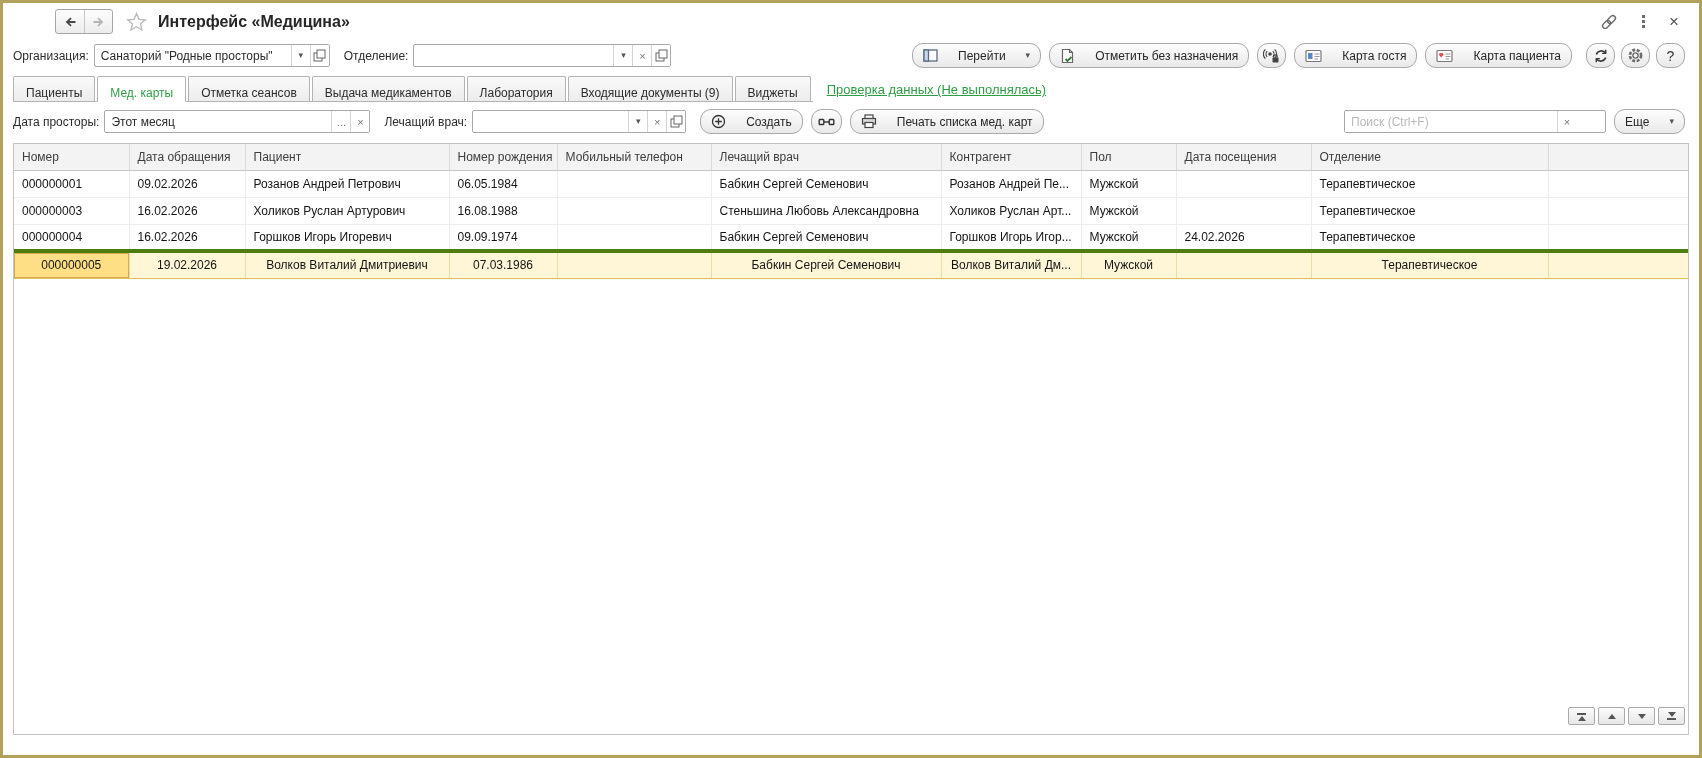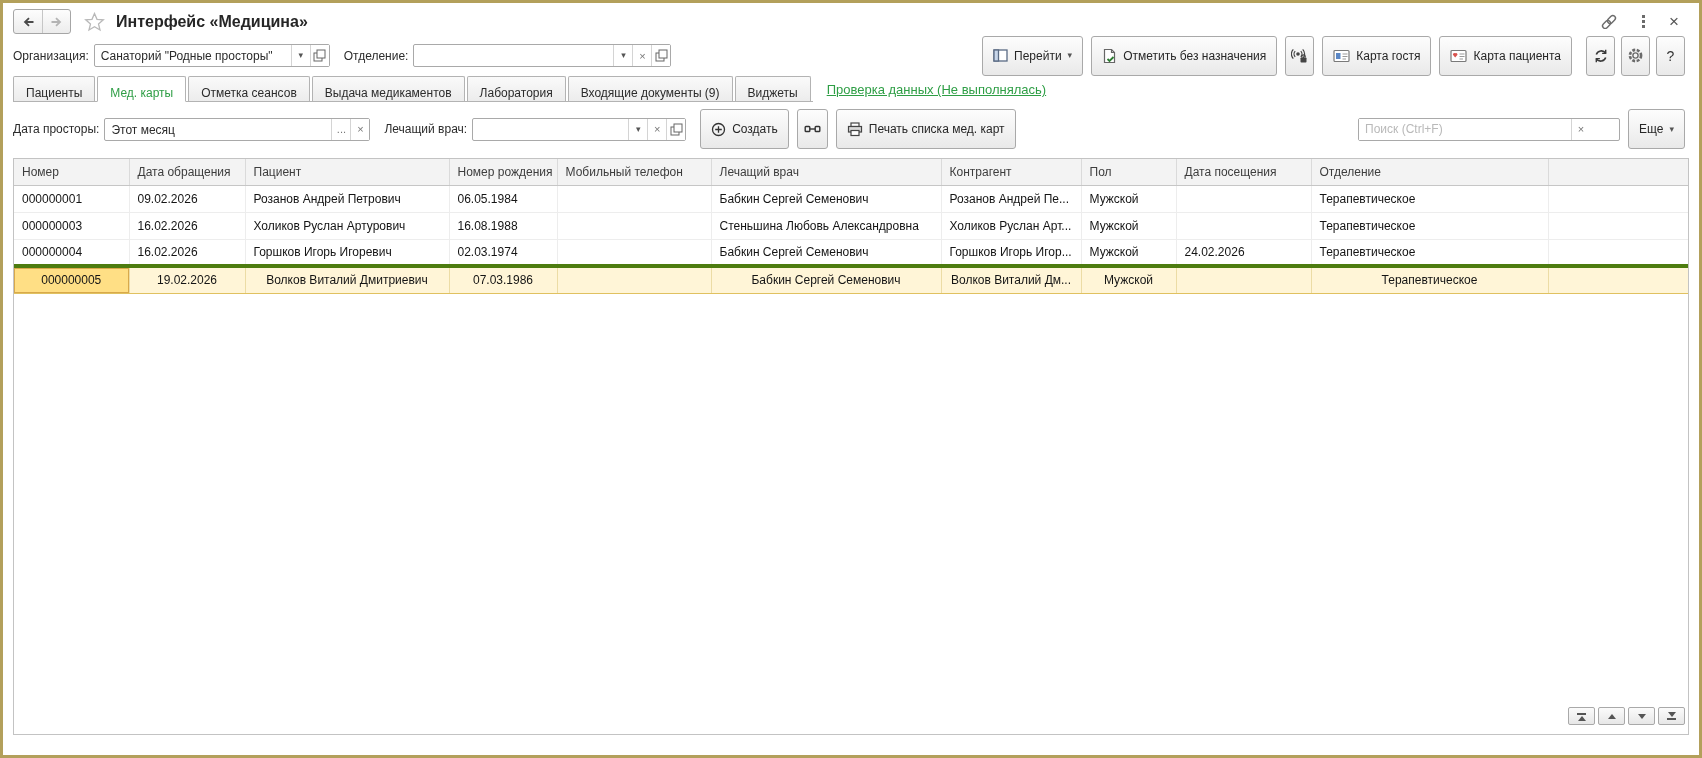--- a/index.html
+++ b/index.html
@@ -10,21 +10,21 @@
     font-family: "Liberation Sans", sans-serif;
     font-size: 12px;
     color: #2b2b2b;
     display: flex;
     flex-direction: column;
     overflow: hidden;
   }
   svg { display: block; }
 
   
-  .titlebar { height: 37px; flex: none; display: flex; align-items: center; padding: 0 20px 0 10px; }
+  .titlebar { height: 37px; flex: none; display: flex; align-items: center; padding: 0 20px 0 10px; margin-left: 42px; }
   .navgroup { display: flex; border: 1px solid #a6a6a6; border-radius: 3px; overflow: hidden;
               background: linear-gradient(#fdfdfd, #ececec); }
   .navbtn { width: 28px; height: 23px; display: flex; align-items: center; justify-content: center; cursor: pointer; }
   .navbtn + .navbtn { border-left: 1px solid #c6c6c6; }
   .star { margin: 0 11px 0 13px; }
   .page-title { font-size: 16px; font-weight: bold; color: #262626; }
   .titlebar-right { margin-left: auto; display: flex; align-items: center; gap: 22px; }
   .kebab { display: flex; flex-direction: column; gap: 2px; padding: 2px; }
   .kebab i { width: 3px; height: 3px; background: #6b6b6b; }
   .close-x { font-size: 17px; color: #555; line-height: 1; cursor: pointer; }
@@ -32,22 +32,22 @@
   
   .toolbar { height: 31px; flex: none; display: flex; align-items: center; padding: 0 14px 0 10px; }
   .lbl { white-space: nowrap; margin-right: 5px; color: #2b2b2b; }
   .field { display: flex; align-items: stretch; height: 23px; border: 1px solid #a9a9a9; border-radius: 2px; background: #fff; }
   .field-val { padding: 4px 6px; white-space: nowrap; overflow: hidden; flex: 1; }
   .fbtn { min-width: 19px; display: flex; align-items: center; justify-content: center;
           border-left: 1px solid #d4d4d4; background: #fff; color: #555; cursor: pointer; font-size: 9px; }
   .fbtn.txt { font-size: 11px; color: #777; }
   .caret { font-size: 9px; color: #555; line-height: 1; }
 
-  .btn { height: 40px; display: inline-flex; align-items: center; gap: 6px; padding: 0 10px;
-         border: 1px solid #a9a9a9; border-radius: 3px; white-space: nowrap; cursor: pointer;
+  .btn { height: 25px; display: inline-flex; align-items: center; gap: 20px; padding: 0 10px;
+         border: 1px solid #a9a9a9; border-radius: 11px; white-space: nowrap; cursor: pointer;
          background: linear-gradient(#fdfdfd, #e9e9e9); color: #262626; }
   .btn.sq { padding: 0; justify-content: center; }
   .gap6 { width: 6px; flex: none; } .gap8 { width: 8px; flex: none; } .gap14 { width: 14px; flex: none; }
   .spacer { flex: 1; }
 
   
   .tabsrow { flex: none; display: flex; align-items: flex-end; padding: 5px 10px 0; }
   .tabs { display: flex; border-bottom: 1px solid #b3b3b3; }
   .tab { height: 25px; padding: 9px 12px 0; margin-right: 2px; border: 1px solid #b3b3b3; border-bottom: none;
          border-radius: 2px 2px 0 0; background: linear-gradient(#fafafa, #ececec); cursor: pointer; white-space: nowrap; }
@@ -376,21 +376,21 @@
         <td>Холиков Руслан Арт...</td>
         <td>Мужской</td>
         <td></td>
         <td>Терапевтическое</td>
         <td></td>
       </tr>
       <tr>
         <td>000000004</td>
         <td>16.02.2026</td>
         <td>Горшков Игорь Игоревич</td>
-        <td>02.03.1974</td>
+        <td>09.09.1974</td>
         <td></td>
         <td>Бабкин Сергей Семенович</td>
         <td>Горшков Игорь Игор...</td>
         <td>Мужской</td>
         <td>24.02.2026</td>
         <td>Терапевтическое</td>
         <td></td>
       </tr>
       <tr class="selected">
         <td class="active-cell">000000005</td>

